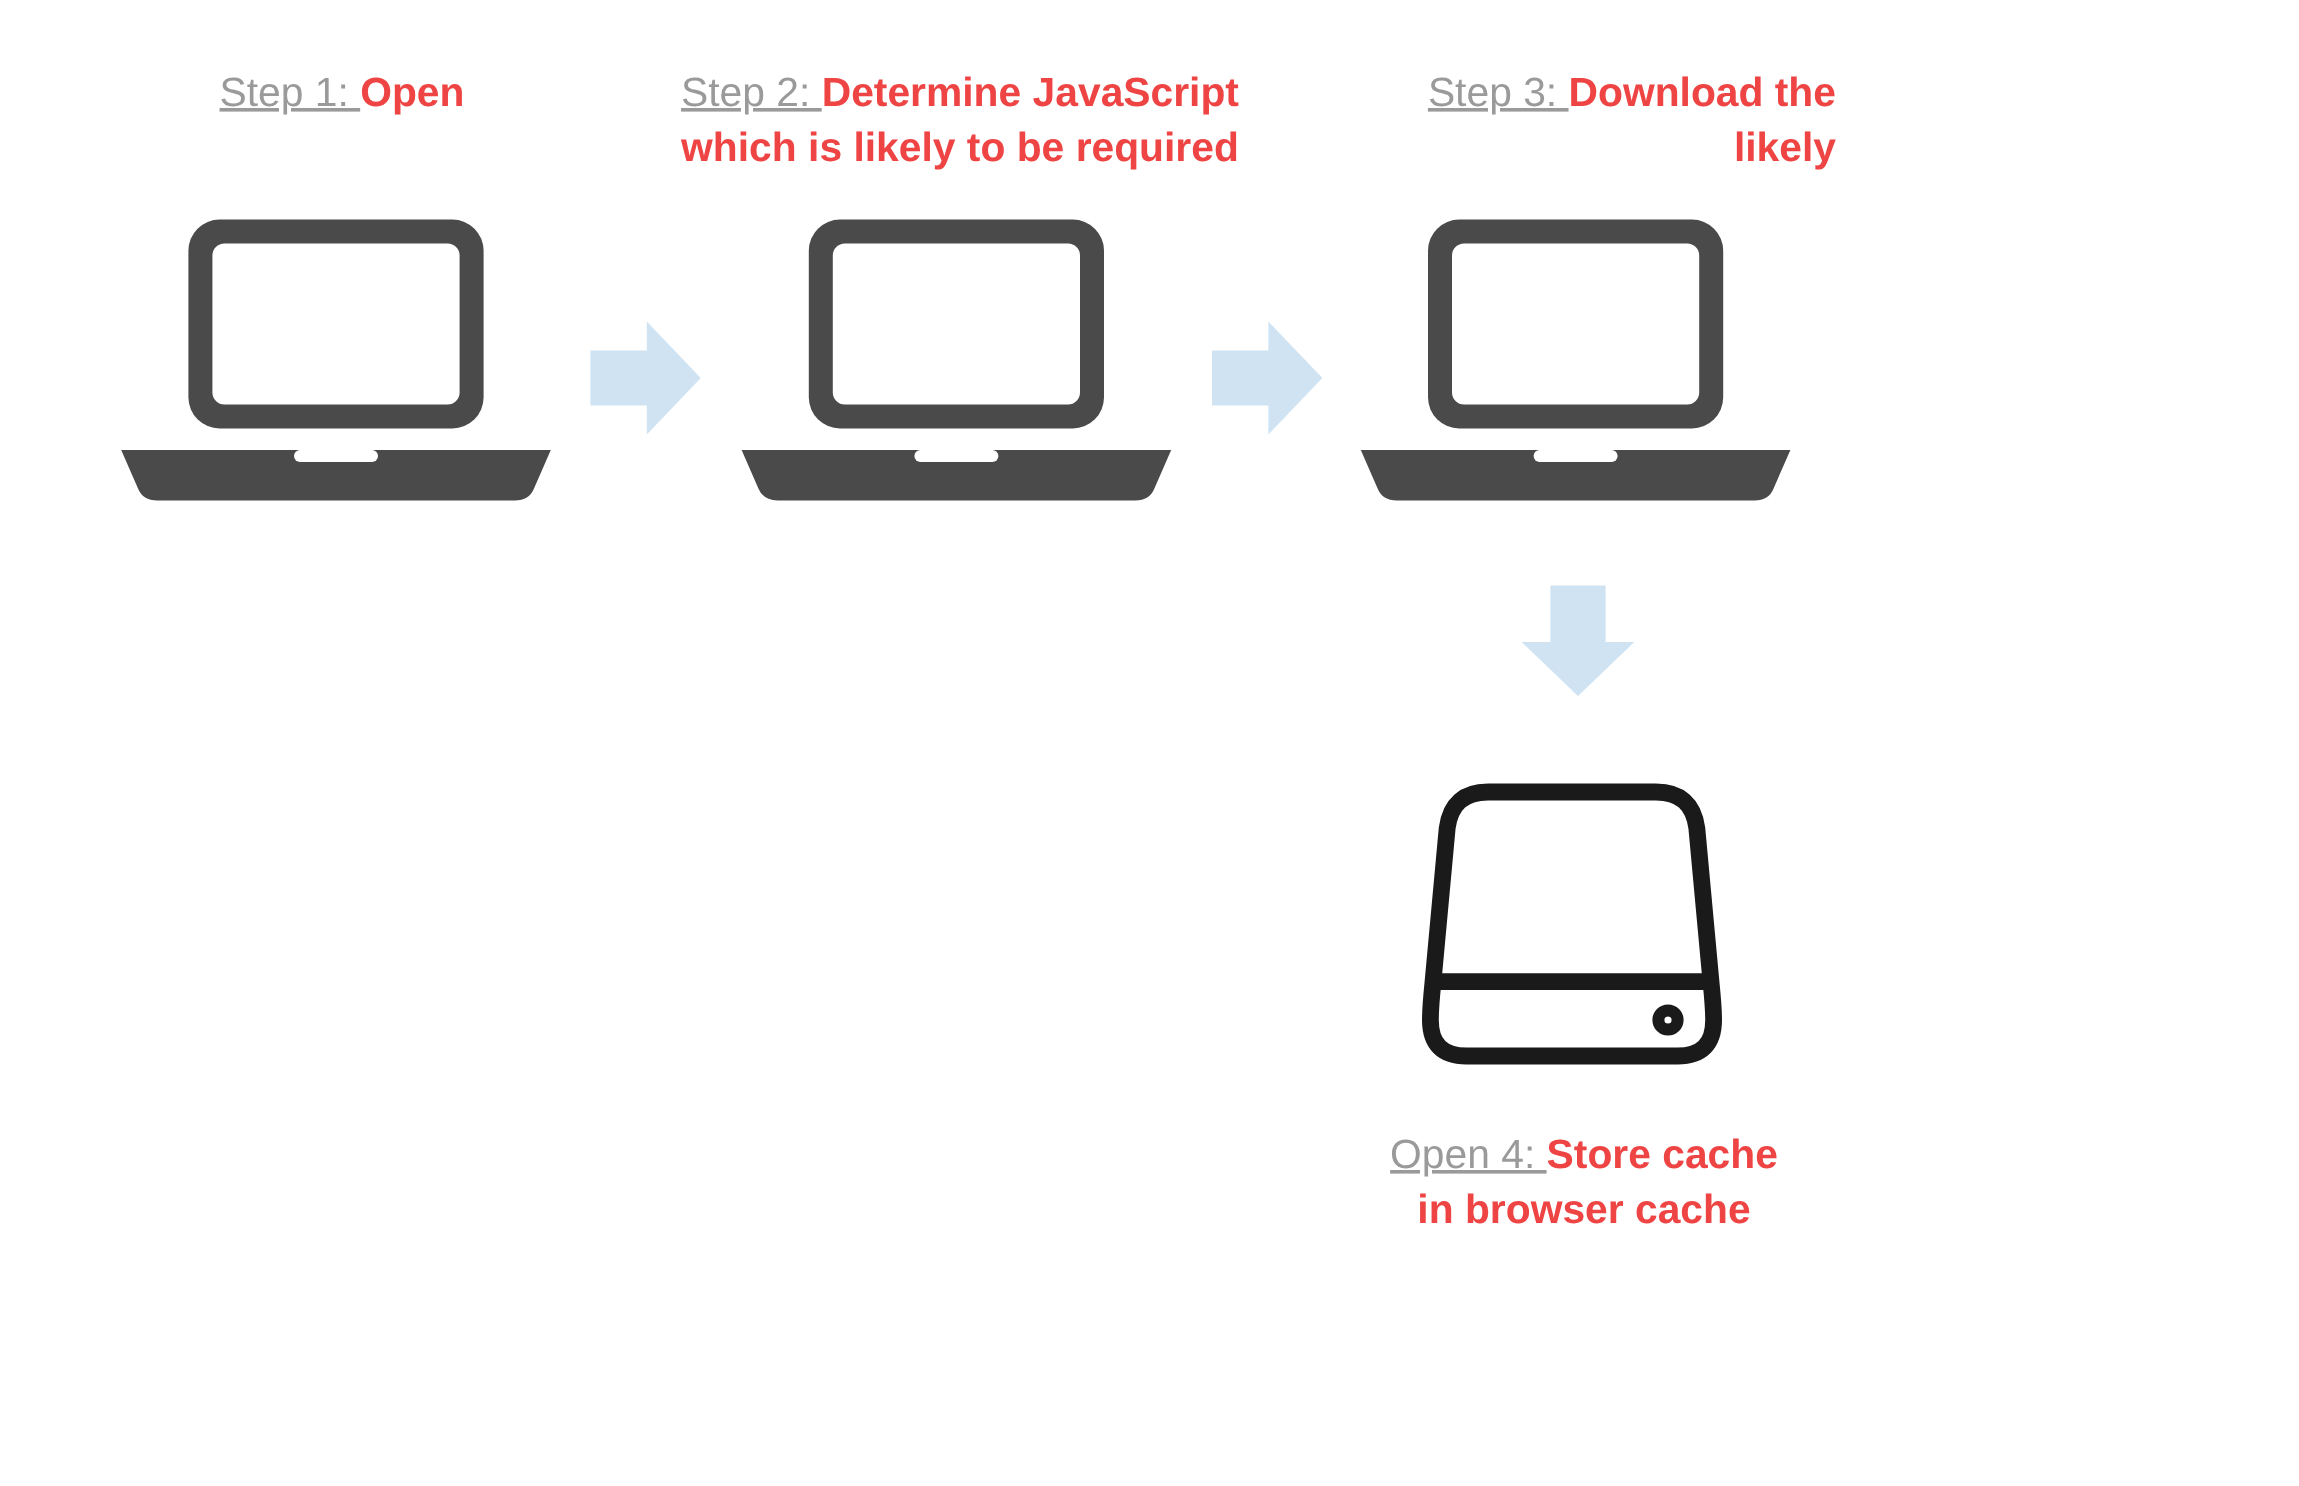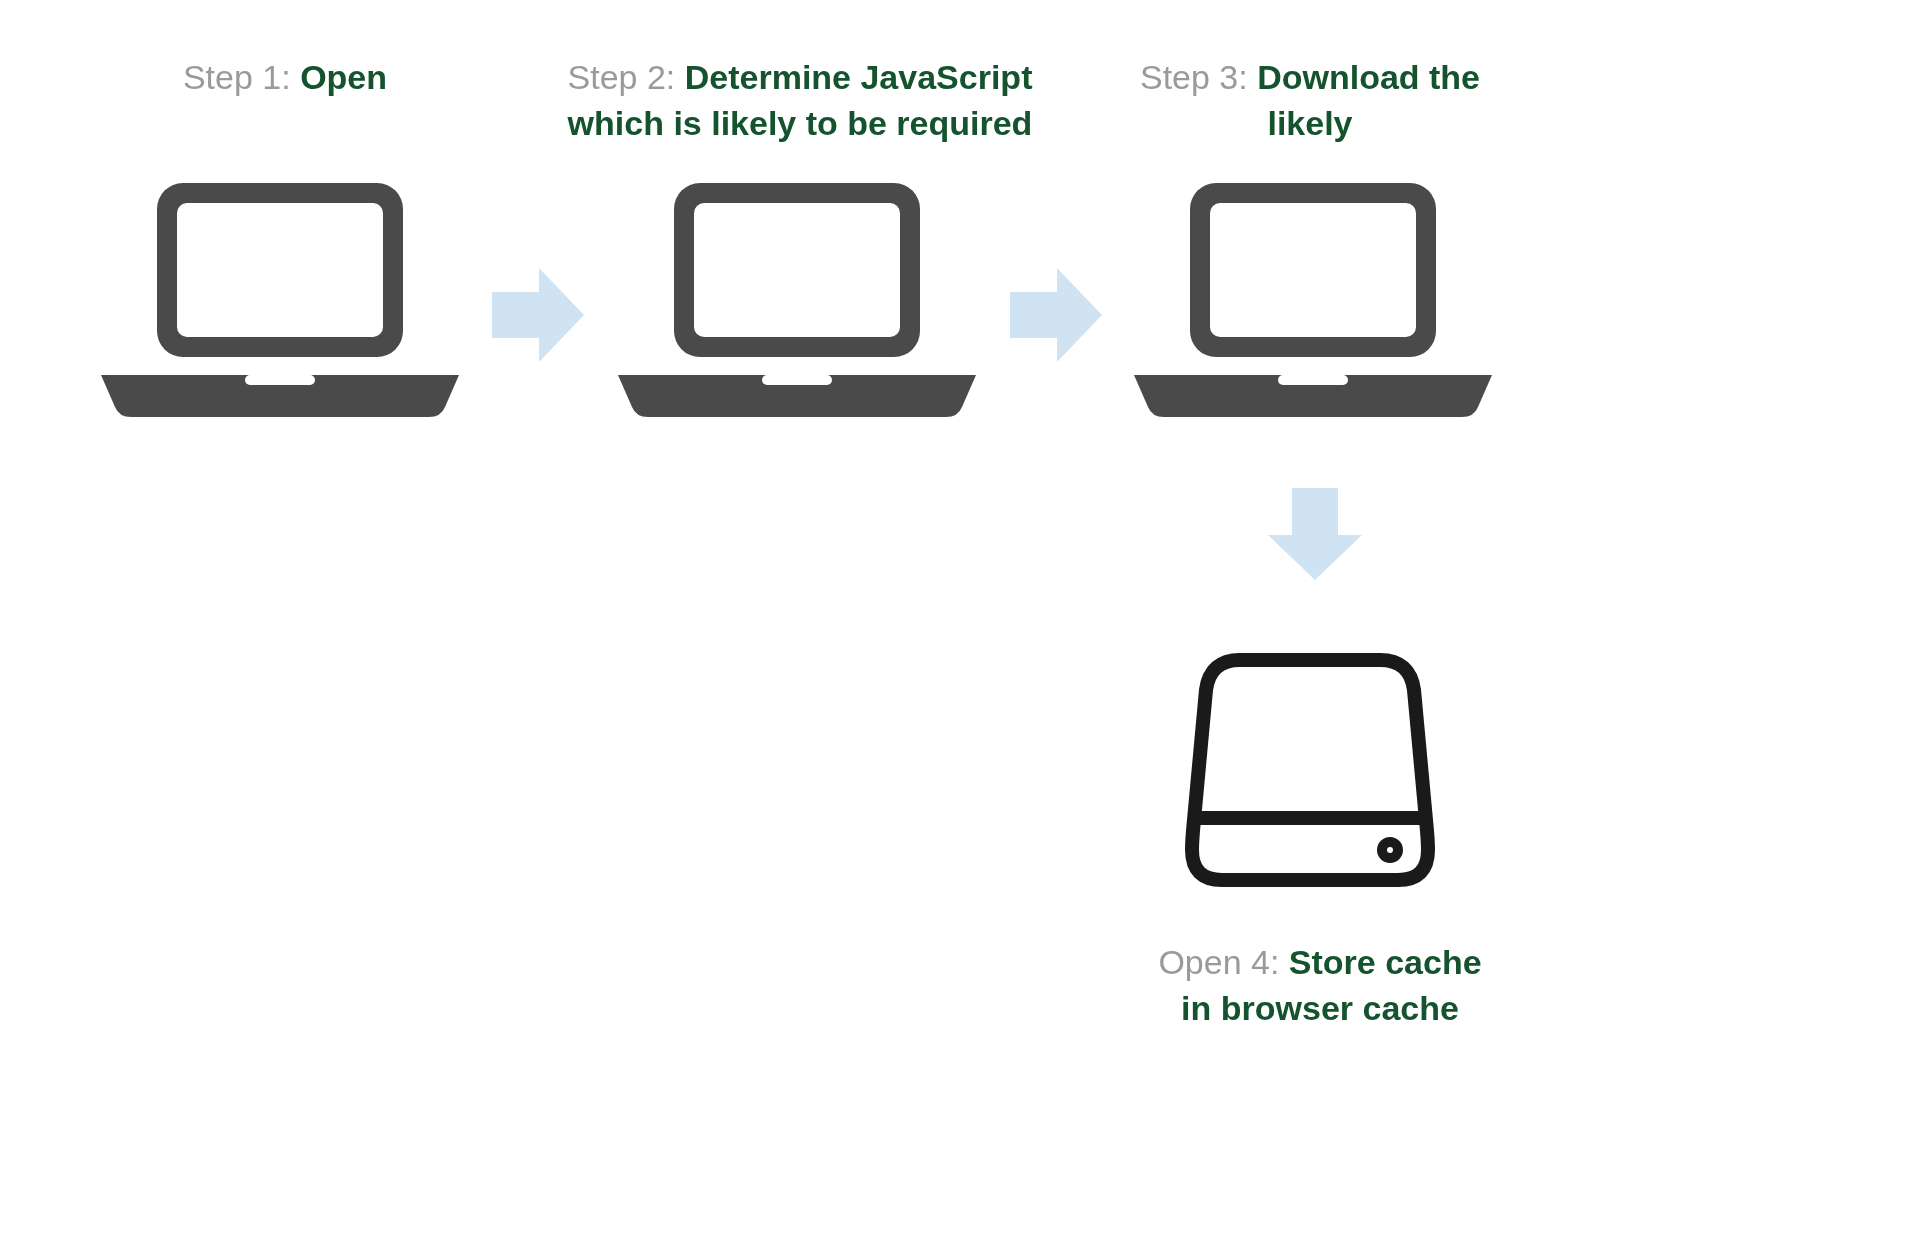--- a/index.html
+++ b/index.html
@@ -10,40 +10,40 @@
       font-family: -apple-system, BlinkMacSystemFont, "Segoe UI", Helvetica, Arial, sans-serif;
       position: relative;
     }
     .step-label {
       position: absolute;
       text-align: center;
       font-size: 34px;
       line-height: 1.35;
       color: #4a4a4a;
     }
-    .step-label .prefix { color: #9a9a9a; font-weight: 400; }
-    .step-label .bold { font-weight: 700; color: #14532d; }
+    .step-label .prefix { color: #9a9a9a; font-weight: 400; text-decoration: underline; }
+    .step-label .bold { font-weight: 700; color: #ef4444; }
     .laptop-svg { position: absolute; }
     .arrow-right { position: absolute; width: 110px; height: 110px; }
     .arrow-down { position: absolute; width: 110px; height: 110px; }
     .disk-svg { position: absolute; }
   </style>
 </head>
 <body>
 
 <div class="step-label" style="left:60px; top:55px; width:450px;">
   <span class="prefix">Step 1: </span><span class="bold">Open</span><br>
 </div>
 
 <div class="step-label" style="left:540px; top:55px; width:520px;">
   <span class="prefix">Step 2: </span><span class="bold">Determine JavaScript</span><br>
   <span class="bold">which is likely to be required</span>
 </div>
 
-<div class="step-label" style="left:1090px; top:55px; width:440px;">
+<div class="step-label" style="left:1090px; top:55px; width:440px;text-align:right;">
   <span class="prefix">Step 3: </span><span class="bold">Download the</span><br>
   <span class="bold">likely</span>
 </div>
 
 <svg class="laptop-svg" style="left:95px; top:175px;" width="370" height="260" viewBox="0 0 370 260">
   <rect x="62" y="8" width="246" height="174" rx="26" ry="26" fill="#4a4a4a"></rect>
   <rect x="82" y="28" width="206" height="134" rx="10" ry="10" fill="#ffffff"></rect>
   <path d="M 6 200 L 364 200 L 350 232 Q 346 242 334 242 L 36 242 Q 24 242 20 232 Z" fill="#4a4a4a"></path>
   <rect x="150" y="200" width="70" height="10" rx="5" ry="5" fill="#ffffff"></rect>
 </svg>

